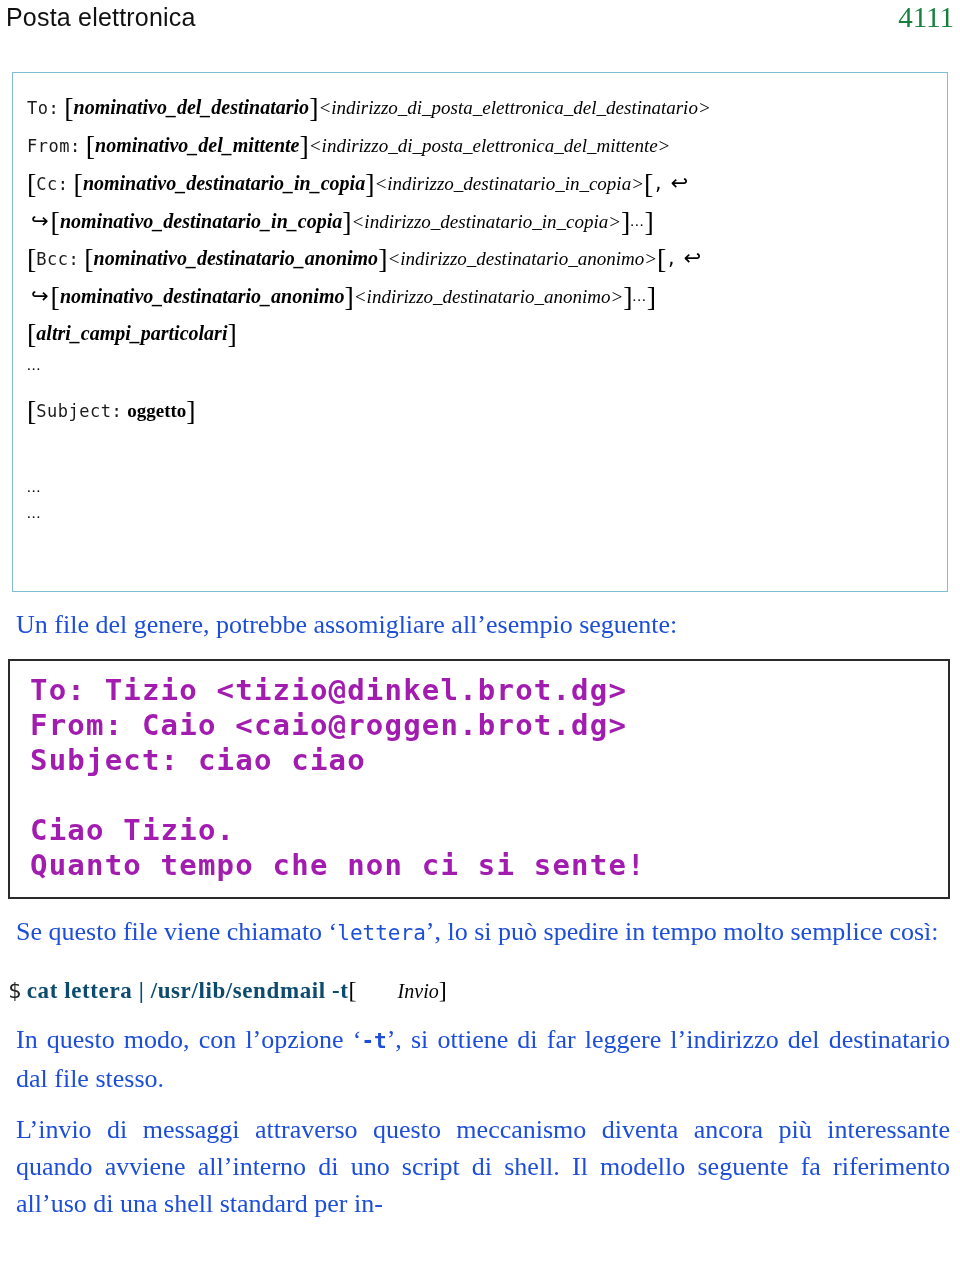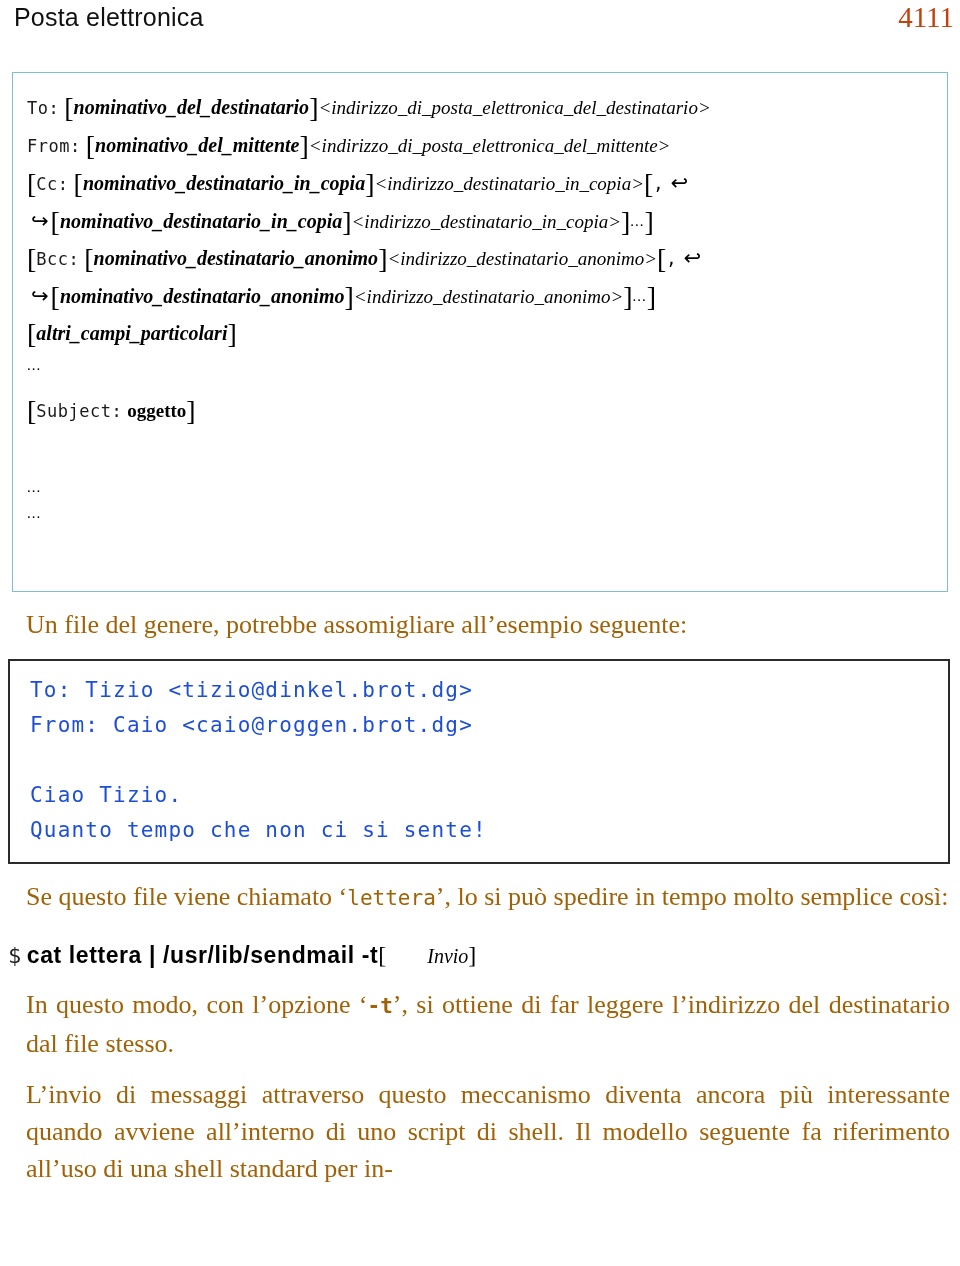--- a/index.html
+++ b/index.html
@@ -20,36 +20,36 @@
   .page-header {
     position: absolute;
     left: 0;
     top: 0;
     width: 960px;
     height: 46px;
     display: flex;
     align-items: flex-start;
     justify-content: space-between;
     box-sizing: border-box;
-    padding: 2px 6px 0 14px;
+    padding: 2px 6px 0 6px;
     gap: 22px;
   }
   .header-title {
     font-family: "Liberation Sans", "DejaVu Sans", sans-serif;
     font-size: 25px;
     line-height: 30px;
     letter-spacing: 0.2px;
     color: #111;
     white-space: nowrap;
   }
   .header-pageno {
     font-family: "Liberation Serif", "DejaVu Serif", serif;
     font-size: 29px;
     line-height: 30px;
-    color: #c2410c;
+    color: #15803d;
     white-space: nowrap;
   }
 
   
   .content {
     position: absolute;
     left: 0;
     top: 46px;
     width: 960px;
   }
@@ -126,26 +126,26 @@
   .body-meta {
     font-family: "Liberation Serif", "DejaVu Serif", serif;
     font-weight: bold;
     font-style: italic;
     font-size: 21px;
     line-height: 30px;
   }
 
   
   p.para {
-    margin: 14px 10px 0 26px;
+    margin: 14px 10px 0 16px;
     font-size: 26px;
     line-height: 37px;
     text-align: justify;
     text-justify: inter-word;
-    color: #a16207;
+    color: #1d4ed8;
   }
   p.para.nojust { text-align: left; }
   .mono-inline {
     font-family: "DejaVu Sans Mono", "Liberation Mono", monospace;
     font-size: 21px;
   }
   .mono-inline-bold {
     font-family: "DejaVu Sans Mono", "Liberation Mono", monospace;
     font-size: 21px;
     font-weight: bold;
@@ -154,46 +154,47 @@
   
   .example-box {
     margin: 16px 10px 0 8px;
     border: 2px solid #2b2b2b;
     background: #ffffff;
     box-sizing: border-box;
     padding: 12px 0 14px 20px;
   }
   .term-line {
     font-family: "DejaVu Sans Mono", "Liberation Mono", monospace;
-    font-size: 21px;
+    font-size: 29px;
     line-height: 35px;
     letter-spacing: 1.2px;
-    color: #1d4ed8;
+    color: #a21caf;
     white-space: pre;
+    font-weight: bold;
   }
   .term-blank { height: 35px; }
 
   
   .cmd-line {
     margin: 22px 10px 0 8px;
     font-size: 22px;
     line-height: 32px;
     white-space: nowrap;
   }
   .cmd-prompt {
     font-family: "DejaVu Sans Mono", "Liberation Mono", monospace;
     font-size: 22px;
     color: #222;
   }
   .cmd-body {
-    font-family: Liberation Sans, sans-serif;
+    font-family: Liberation Serif, serif;
     font-size: 23px;
     font-weight: bold;
     letter-spacing: 0.6px;
-    color: #000000;
+    color: #0c4a6e;
   }
   .cmd-key {
     font-family: "Liberation Serif", "DejaVu Serif", serif;
     font-style: italic;
     font-size: 20px;
     margin-left: 41px;
   }
   .key-brk {
     font-family: "Liberation Serif", "DejaVu Serif", serif;
     font-size: 24px;
@@ -260,20 +261,21 @@
     <div class="dots-line">...</div>
     <div class="dots-line">...</div>
 
   </div>
 
   <p class="para nojust">Un file del genere, potrebbe assomigliare all’esempio seguente:</p>
 
   <div class="example-box">
     <div class="term-line">To: Tizio &lt;tizio@dinkel.brot.dg&gt;</div>
     <div class="term-line">From: Caio &lt;caio@roggen.brot.dg&gt;</div>
+    <div class="term-line">Subject: ciao ciao</div>
     <div class="term-blank"></div>
     <div class="term-line">Ciao Tizio.</div>
     <div class="term-line">Quanto tempo che non ci si sente!</div>
   </div>
 
   <p class="para nojust"><span>Se questo file viene chiamato ‘</span><span class="mono-inline">lettera</span><span>’, lo si può spedire in tempo molto semplice così:</span></p>
 
   <div class="cmd-line">
     <span class="cmd-prompt">$</span>
     <span class="cmd-body">cat lettera | /usr/lib/sendmail -t</span><span class="key-brk">[</span><span class="cmd-key">Invio</span><span class="key-brk">]</span>

